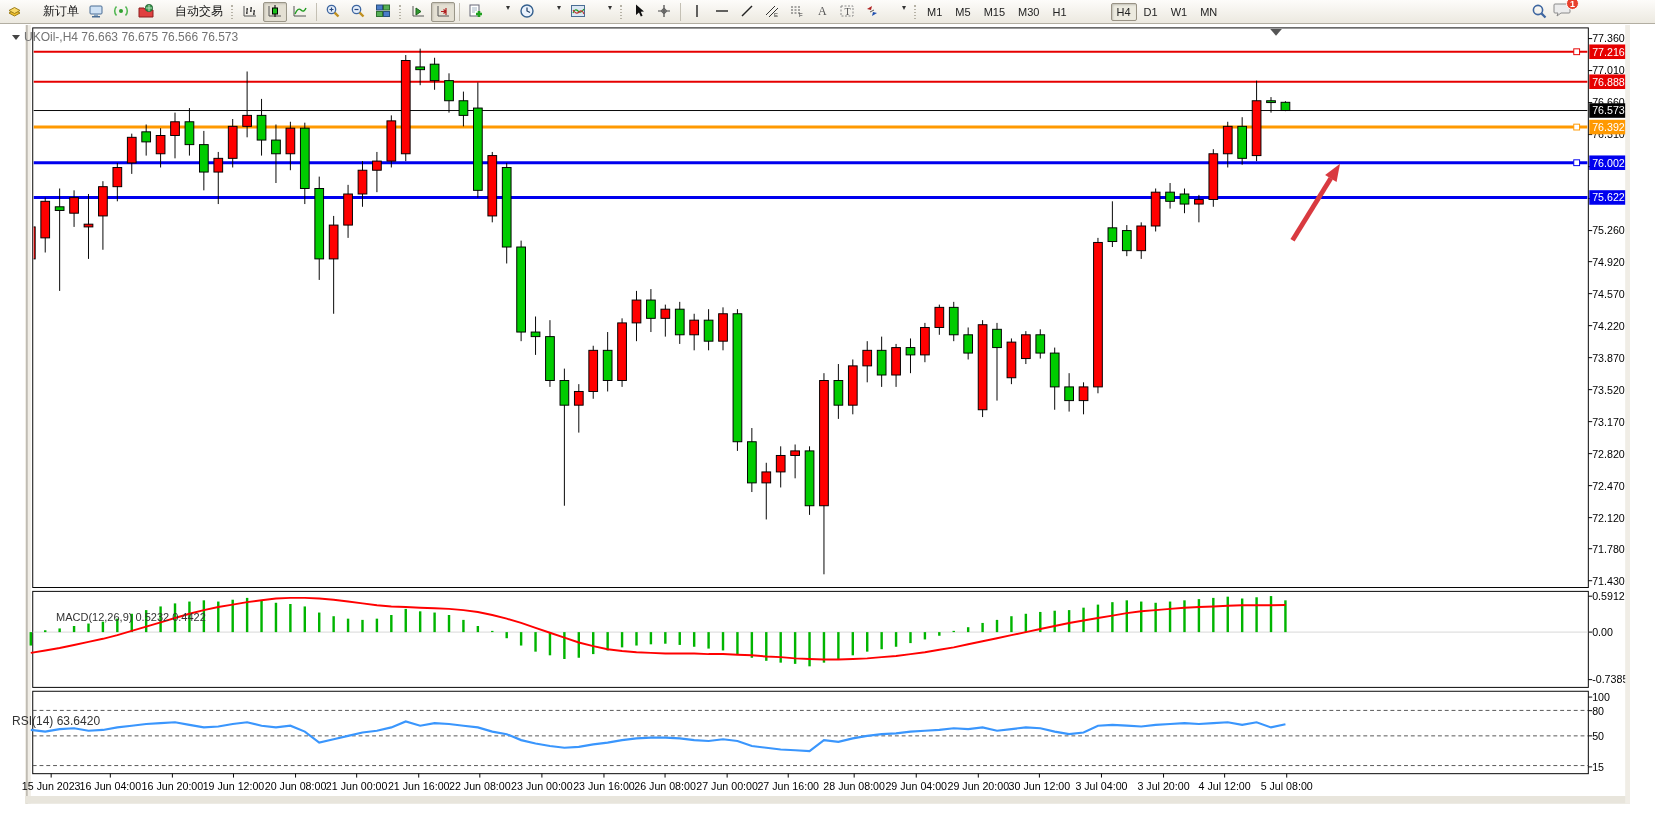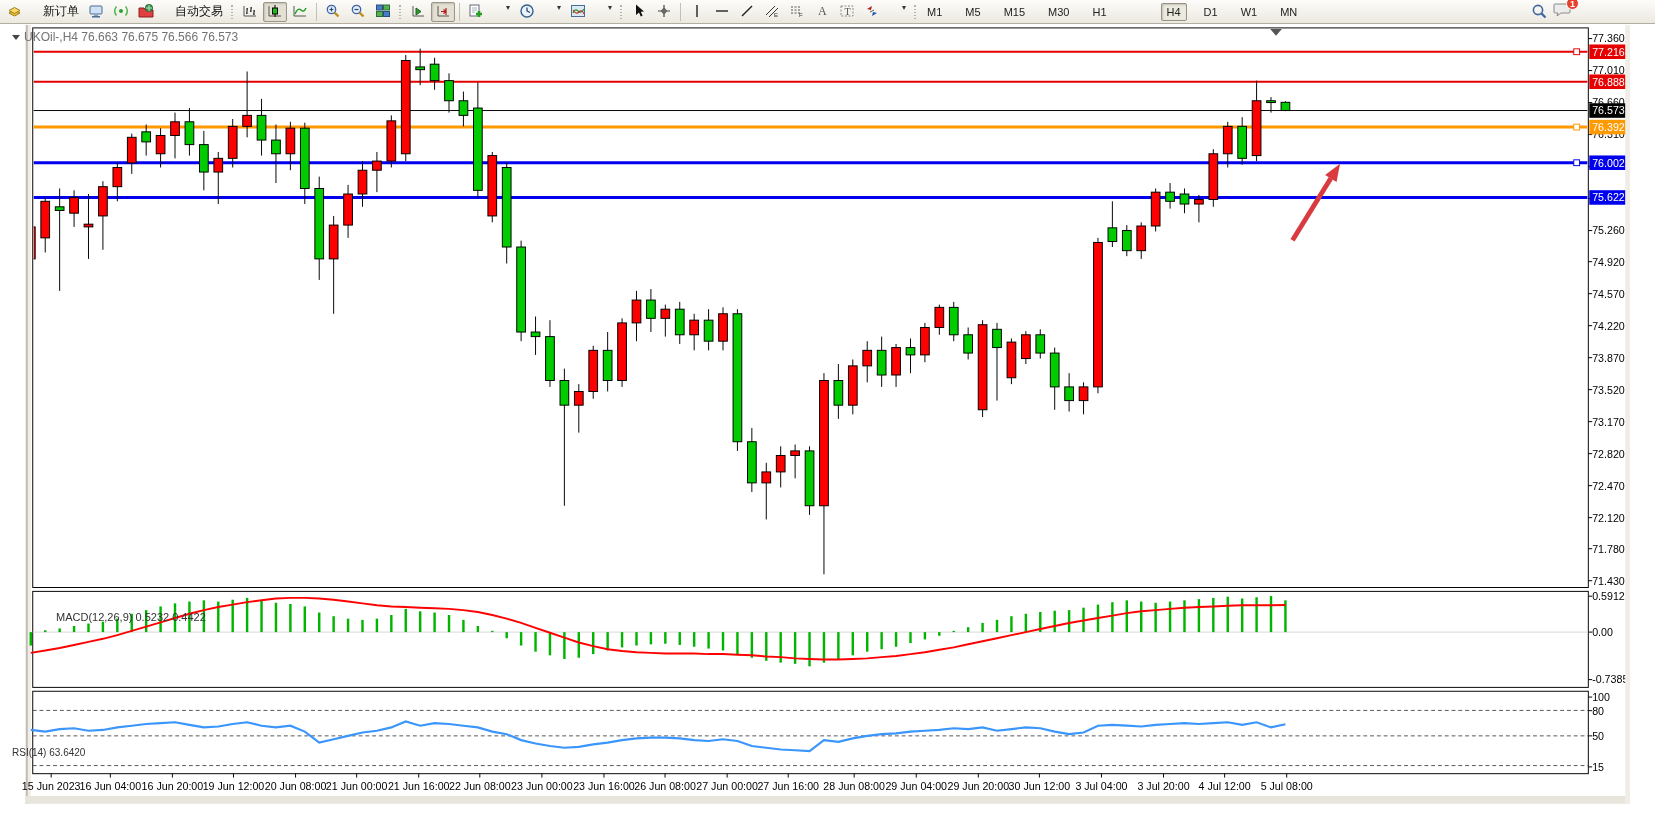--- a/index.html
+++ b/index.html
@@ -26,21 +26,21 @@
   .chat-wrap{position:relative;margin-right:80px;}
   .badge{position:absolute;top:-4px;right:-7px;min-width:13px;height:13px;border-radius:7px;
     background:#e8402c;color:#fff;font-size:9px;font-weight:bold;display:flex;
     align-items:center;justify-content:center;border:1px solid #fff;padding:0 2px;}
   
   #chartwin{position:absolute;left:0;top:25px;width:1655px;height:803px;background:#fff;}
   #chart-svg{position:absolute;left:0;top:0;}
   .ovl{position:absolute;font-size:12px;color:#737373;white-space:nowrap;z-index:5;}
   #symbol-title{left:12px;top:5px;}
   #macd-label{left:12px;top:586px;font-size:11px;color:#333;padding-left:44px;}
-  #rsi-label{left:12px;top:689px;font-size:10px;color:#333;margin-top:33px;}
+  #rsi-label{left:12px;top:689px;font-size:12px;color:#333;}
   .tri{display:inline-block;width:0;height:0;border-left:4px solid transparent;
     border-right:4px solid transparent;border-top:5px solid #444;margin-right:4px;vertical-align:middle;}
 </style>
 </head>
 <body>
 
 <div id="app">
 
   <div id="toolbar">
     <div class="tb-btn">
@@ -205,21 +205,21 @@
     </div>
     <div class="tb-btn">
       <svg width="16" height="16">
           <path d="M3,6 L8,3 7,7 Z" fill="#b02020"></path>
           <path d="M13,10 L8,13 9,9 Z" fill="#2050b0"></path>
           <path d="M6,9 l4,-2" stroke="#555"></path>
         </svg>
       <span class="dd">▾</span>
     </div>
     <div class="grip"></div>
-    <div id="tf-group" style="display:flex;align-items:flex-start;gap:11px;">
+    <div id="tf-group" style="display:flex;align-items:flex-start;gap:1px;">
         <div class="tf-btn">M1</div>
         <div class="tf-btn">M5</div>
         <div class="tf-btn">M15</div>
         <div class="tf-btn">M30</div>
         <div class="tf-btn">H1</div>
         <div class="tf-btn active">H4</div>
         <div class="tf-btn">D1</div>
         <div class="tf-btn">W1</div>
         <div class="tf-btn">MN</div>
       </div>

